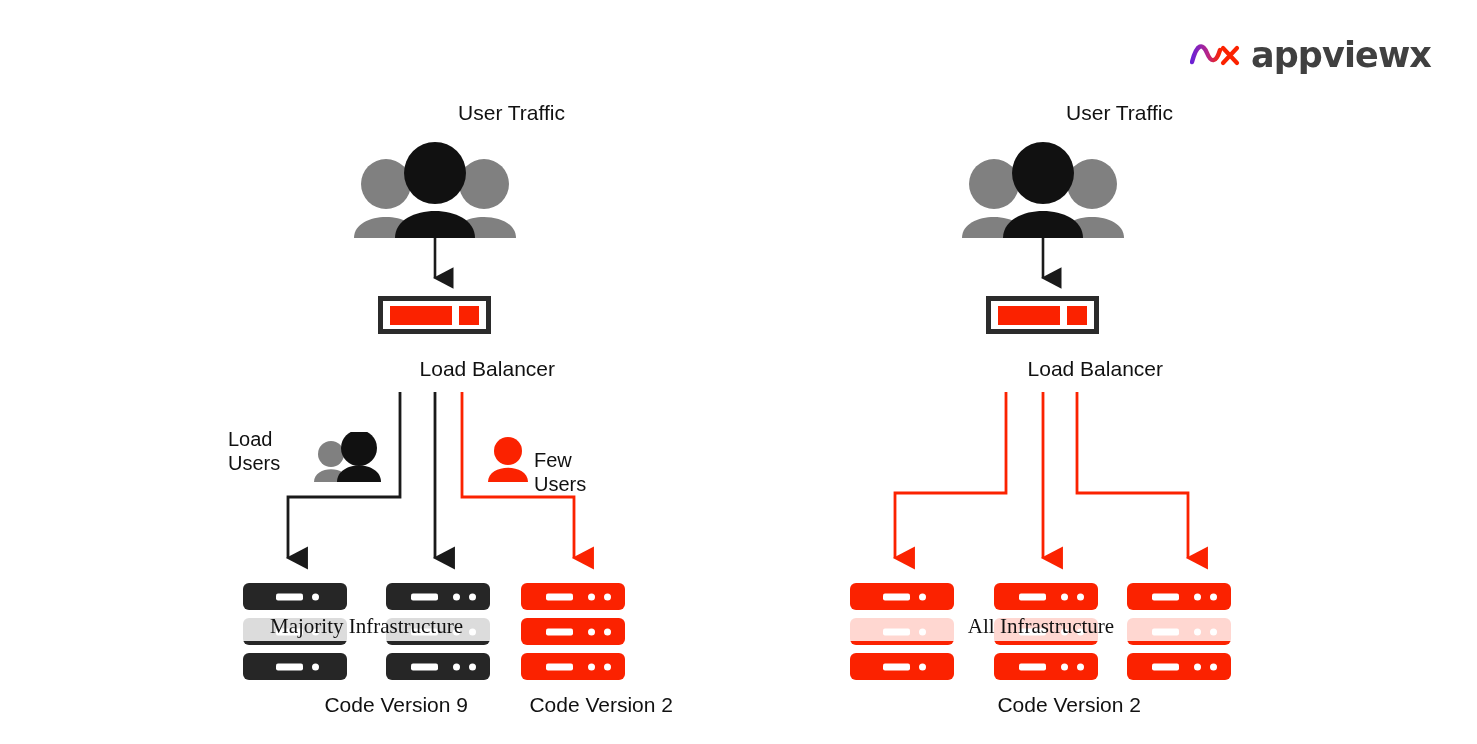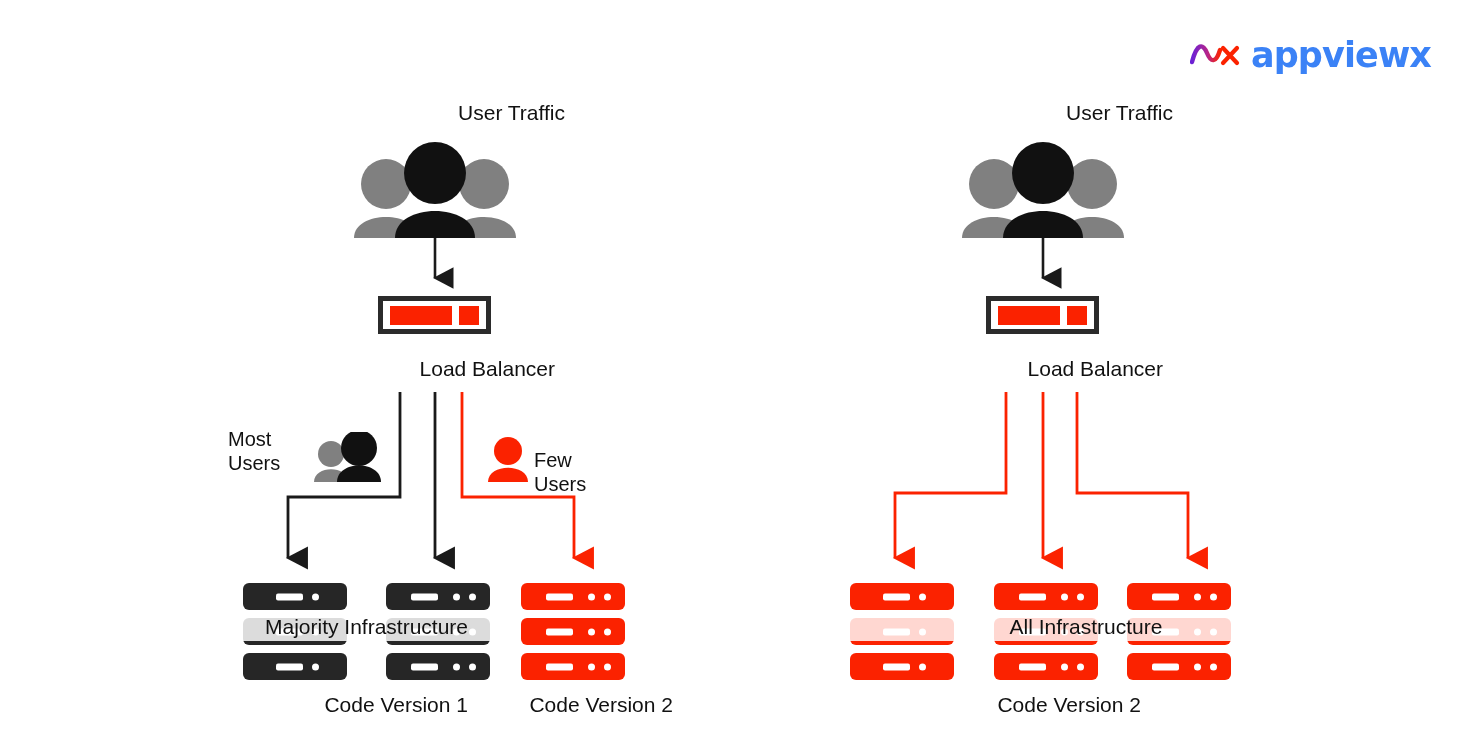--- a/index.html
+++ b/index.html
@@ -28,21 +28,21 @@
     top: 38px;
     display: flex;
     align-items: center;
     gap: 9px;
   }
   .logo-mark { display: block; }
   .logo-word {
     font-size: 35px;
     font-weight: 700;
     letter-spacing: -0.9px;
-    color: #3b82f6;
+    color: #404040;
     line-height: 1;
     font-family: "DejaVu Sans", "Liberation Sans", sans-serif;
   }
 
   
   .caption {
     position: absolute;
     text-align: right;
     font-size: 20px;
     color: #111111;
@@ -116,22 +116,23 @@
   
   .infra-band {
     position: absolute;
     display: flex;
     align-items: center;
     justify-content: center;
     background: rgba(255,255,255,0.84);
     font-size: 21px;
     color: #111111;
     white-space: nowrap;
-  }
-  .infra-band.red-tint { background: rgba(255,255,255,0.82); padding-left: 45px; }
+    font-family: Liberation Serif, serif;
+  }
+  .infra-band.red-tint { background: rgba(255,255,255,0.82); }
 </style>
 </head>
 <body>
 
 <div id="canvas">
 
   <div class="logo">
     <svg class="logo-mark" width="52" height="30" viewBox="0 0 52 30">
       <defs>
         <linearGradient id="wavegrad" x1="0" y1="0" x2="1" y2="0">
@@ -198,21 +199,21 @@
   </svg>
 
   <div class="load-balancer" style="left:378px; top:296px; width:113px; height:38px;">
     <div class="lb-bar-long"></div>
     <div class="lb-bar-short"></div>
   </div>
 
   <div class="caption big" style="left:315px; top:356px; width:240px;">Load Balancer</div>
 
   <div class="caption two-line" style="left:228px; top:427px; width:86px; text-align:left;">
-    <span>Most</span><br>
+    <span>Load</span><br>
     <span>Users</span>
   </div>
   <svg style="position:absolute; left:312px; top:432px;" width="72" height="50" viewBox="0 0 72 50">
     <circle cx="19" cy="22" r="13" fill="#808080"></circle>
     <path d="M2 50 C 2 33, 36 33, 36 50 Z" fill="#808080"></path>
     <circle cx="47" cy="16" r="18" fill="#111111"></circle>
     <path d="M25 50 C 25 28, 69 28, 69 50 Z" fill="#111111"></path>
   </svg>
 
   <svg style="position:absolute; left:487px; top:437px;" width="42" height="45" viewBox="0 0 42 45">
@@ -270,21 +271,21 @@
     </div>
     <div class="server red two-dots">
       <span class="s-bar"></span>
       <span class="s-dot d1"></span>
       <span class="s-dot d2"></span>
     </div>
   </div>
 
   <div class="infra-band" style="left:243px; top:612px; width:247px; height:29px;">Majority Infrastructure</div>
 
-  <div class="caption big" style="left:268px; top:692px; width:200px;">Code Version 1</div>
+  <div class="caption big" style="left:268px; top:692px; width:200px;">Code Version 9</div>
   <div class="caption big" style="left:473px; top:692px; width:200px;">Code Version 2</div>
 
   <div class="caption big" style="left:913px; top:100px; width:260px;">User Traffic</div>
 
   <svg class="users-group" style="left:960px; top:140px;" width="166" height="98" viewBox="0 0 166 98">
     <circle cx="34" cy="44" r="25" fill="#808080"></circle>
     <path d="M2 98 C 2 70, 66 70, 66 98 Z" fill="#808080"></path>
     <circle cx="132" cy="44" r="25" fill="#808080"></circle>
     <path d="M100 98 C 100 70, 164 70, 164 98 Z" fill="#808080"></path>
     <circle cx="83" cy="33" r="31" fill="#111111"></circle>

